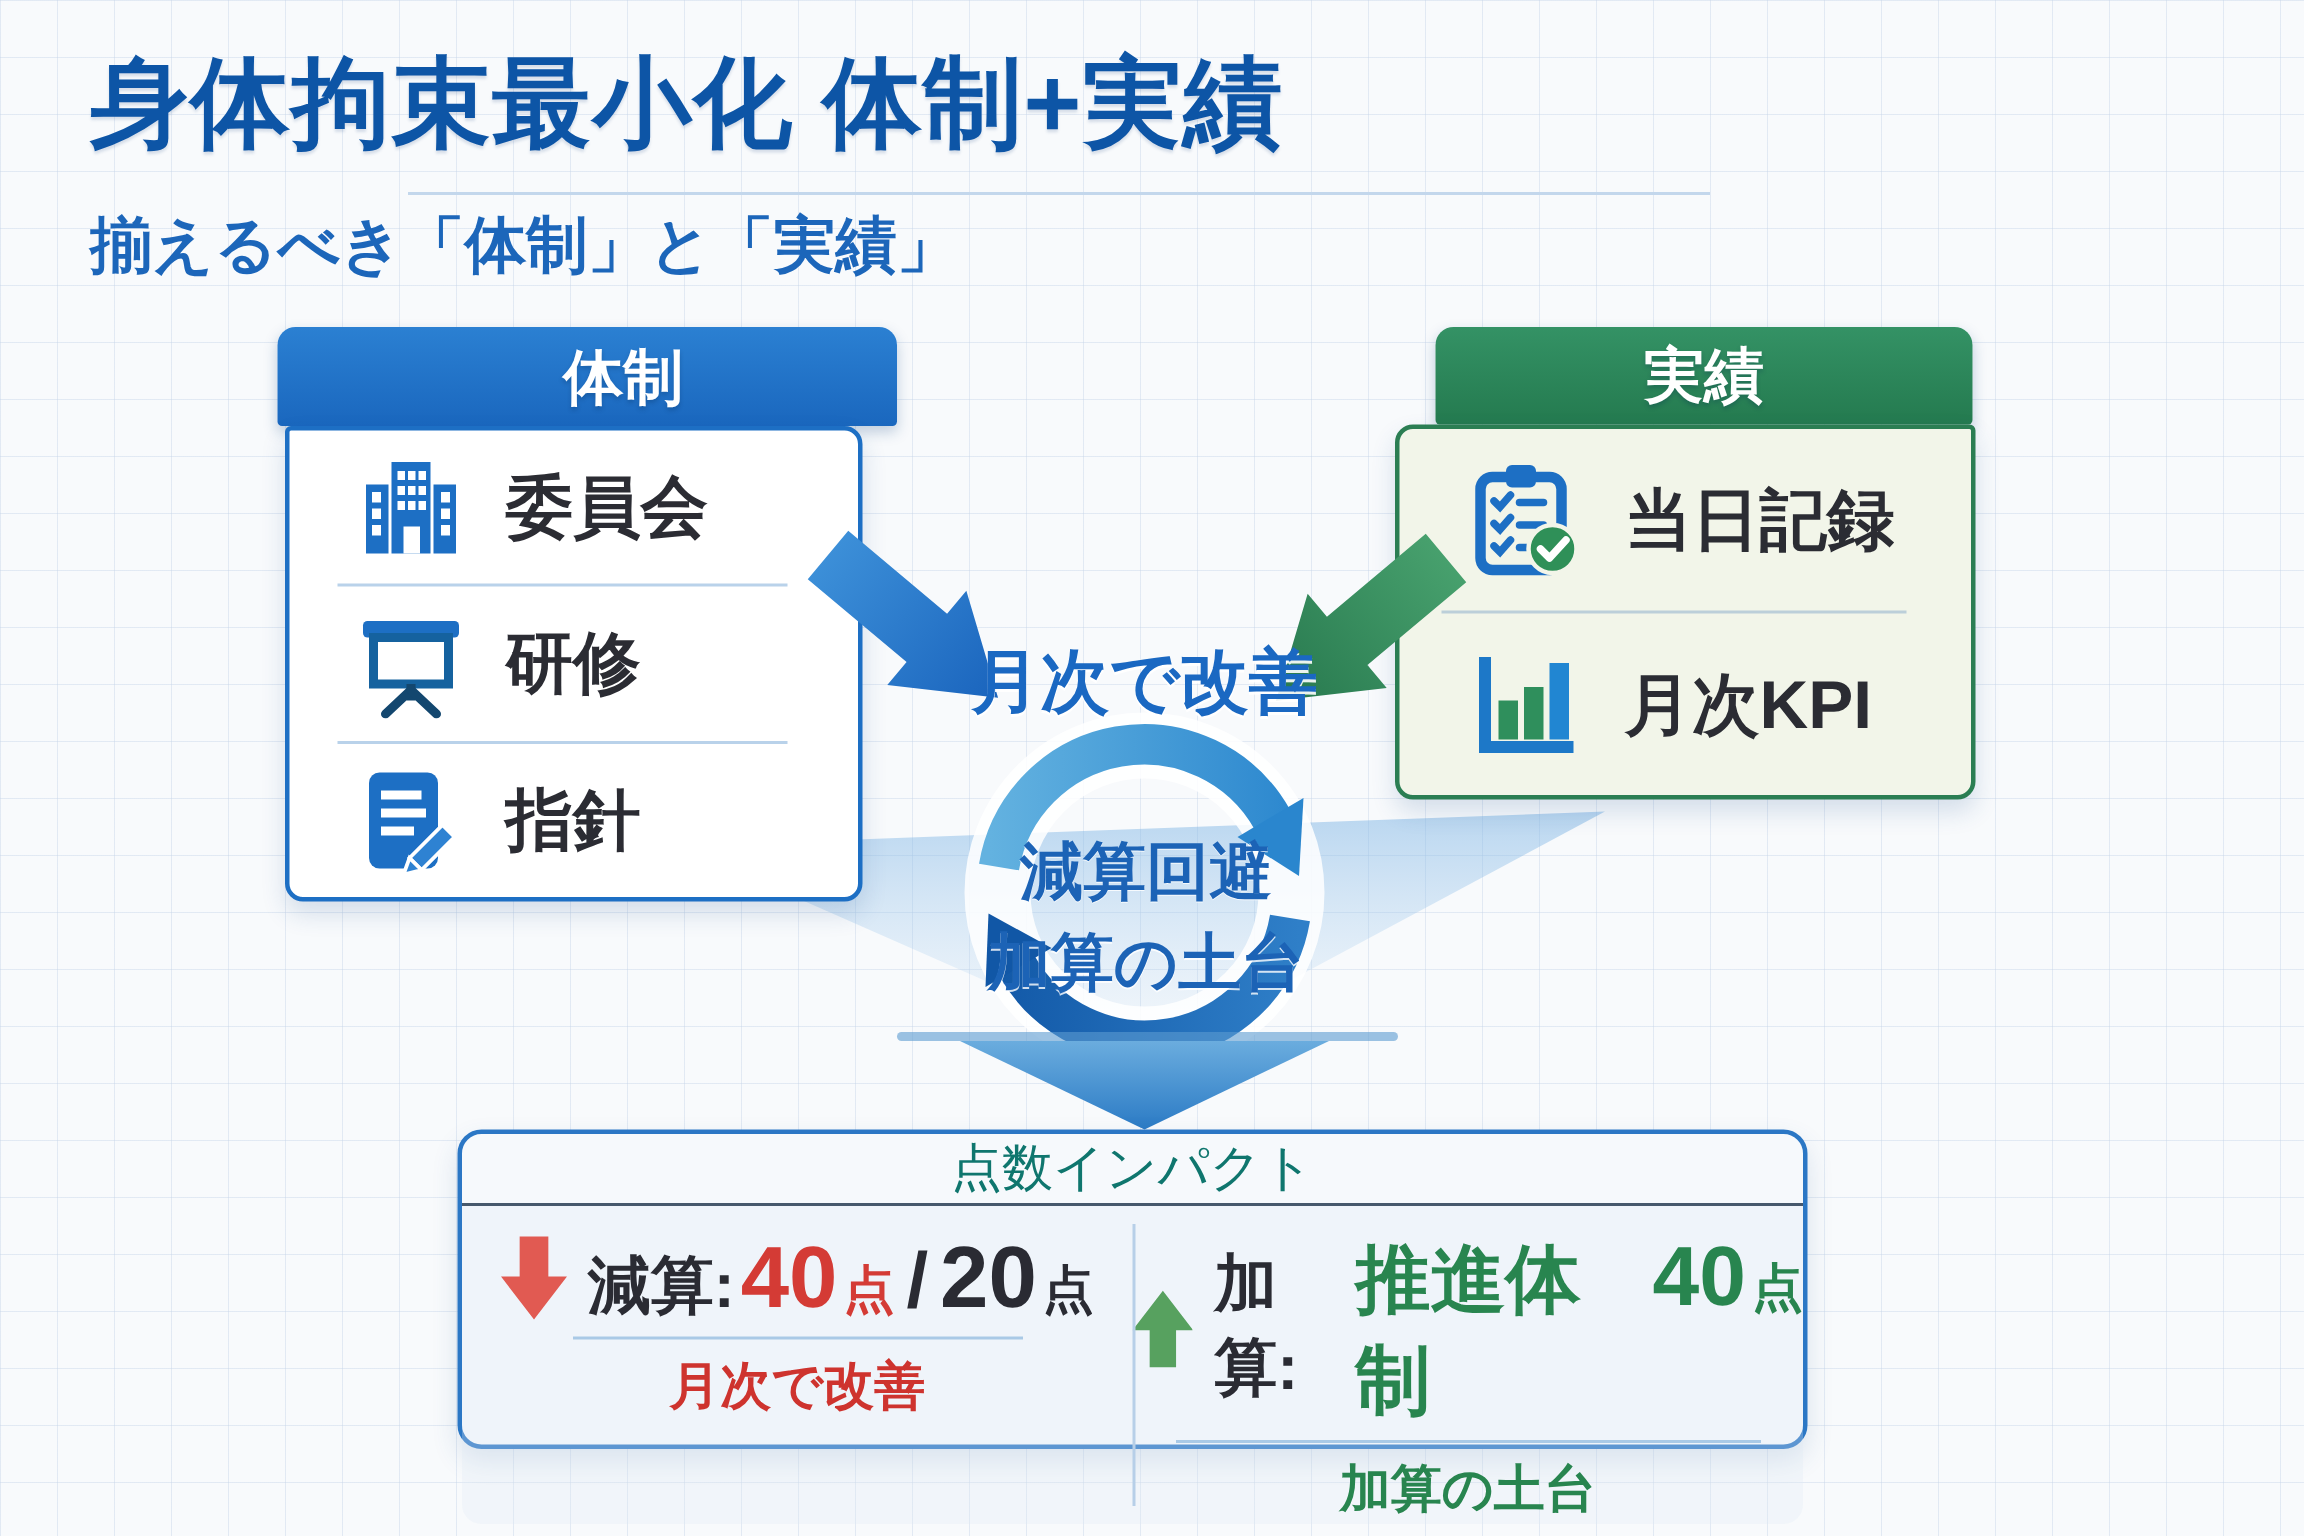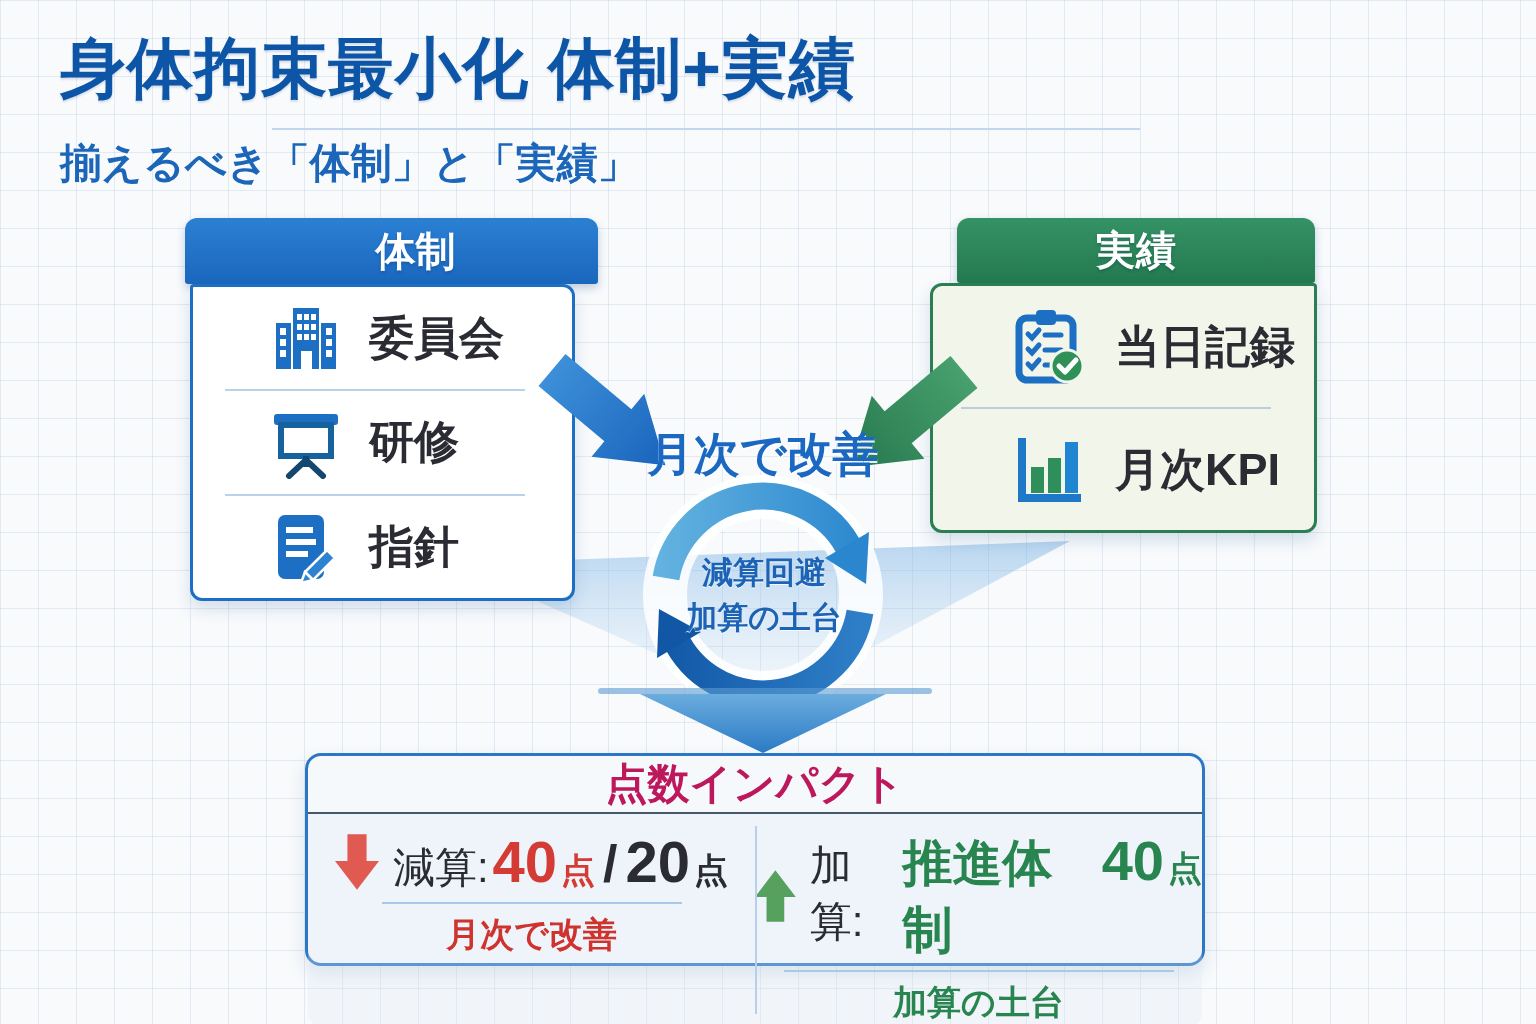--- a/index.html
+++ b/index.html
@@ -56,54 +56,54 @@
   .blue-body{
     left:190px;top:284px;width:385px;height:317px;
     background:#ffffff;border:3px solid #1d6fc4;
     border-radius:4px 12px 12px 12px;
   }
   .green-body{
     left:930px;top:283px;width:387px;height:250px;
     background:#f2f5e9;border:3px solid #2b7e53;
     border-radius:12px 4px 12px 12px;
   }
-  .card-item{display:flex;align-items:center;gap:26px;padding-left:76px;}
+  .card-item{display:flex;align-items:center;gap:26px;padding-left:44px;}
   .card-item .label{font-size:45px;font-weight:800;color:#2b2c33;}
   .item-divider{height:2px;background:#b9d2ea;margin-left:32px;width:300px;}
   .green-body .item-divider{background:#bccfd9;width:310px;margin-left:28px;}
   
   .improve-label{
     left:613px;top:424px;width:300px;text-align:center;
     font-size:46px;font-weight:800;color:#1a68c2;
     text-shadow:0 2px 0 rgba(255,255,255,.9);
   }
   .cycle-text{
     left:650px;top:551px;width:228px;text-align:center;
-    font-size:31px;font-weight:800;color:#1c63b6;line-height:1.45;
+    font-size:42px;font-weight:800;color:#1c63b6;line-height:1.45;
     text-shadow:0 1px 0 rgba(255,255,255,.8);
   }
   
   .impact-card{
     left:305px;top:753px;width:900px;height:213px;
     box-sizing:border-box;
     background:#f6f9fc;border:3px solid #2b77c5;border-radius:16px;
     box-shadow:0 8px 18px rgba(40,90,150,.14);
     display:flex;flex-direction:column;
   }
   .impact-title{
     height:62px;display:flex;align-items:center;justify-content:center;
-    font-size:42px;font-weight:700;color:#be185d;
+    font-size:34px;font-weight:400;color:#0f766e;
   }
   .impact-hr{height:0;border-top:2px solid #46586c;}
   .impact-content{position:relative;flex:1;display:flex;background:rgba(222,234,245,.28);border-radius:0 0 13px 13px;}
   .impact-vdivider{position:absolute;left:50%;top:12px;bottom:12px;width:2px;background:#b7cfe8;}
   .impact-col{width:50%;display:flex;flex-direction:column;align-items:center;}
   .main-row{display:flex;align-items:baseline;margin-top:14px;gap:4px;}
   .main-row svg{align-self:center;margin-right:10px;}
-  .t-dark{font-size:42px;font-weight:400;color:#2a2b33;}
+  .t-dark{font-size:42px;font-weight:700;color:#2a2b33;}
   .t-red-big{font-size:58px;font-weight:800;color:#d43b35;}
   .t-red-small{font-size:34px;font-weight:800;color:#d43b35;}
   .t-slash{font-size:52px;font-weight:700;color:#2a2b33;margin:0 4px;}
   .t-dark-big{font-size:58px;font-weight:800;color:#2a2b33;text-align:center;}
   .t-dark-small{font-size:34px;font-weight:800;color:#2a2b33;}
   .t-green{font-size:50px;font-weight:800;color:#28854f;}
   .t-green-big{font-size:56px;font-weight:800;color:#28854f;margin-left:10px;}
   .t-green-small{font-size:34px;font-weight:800;color:#28854f;}
   .sub-divider{height:2px;background:#a9c9e6;margin-top:6px;}
   .sub-divider.left{width:300px;}

